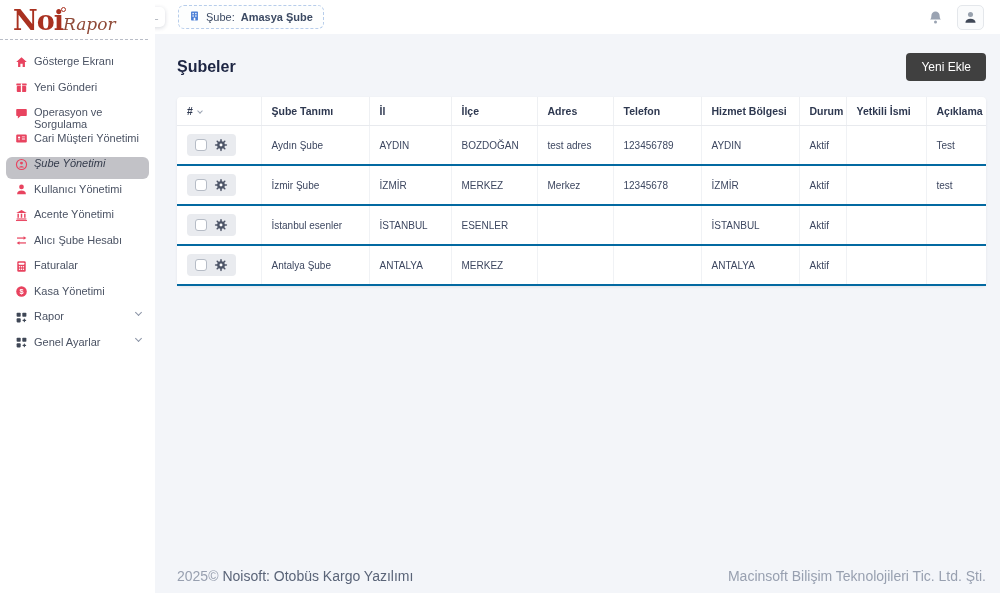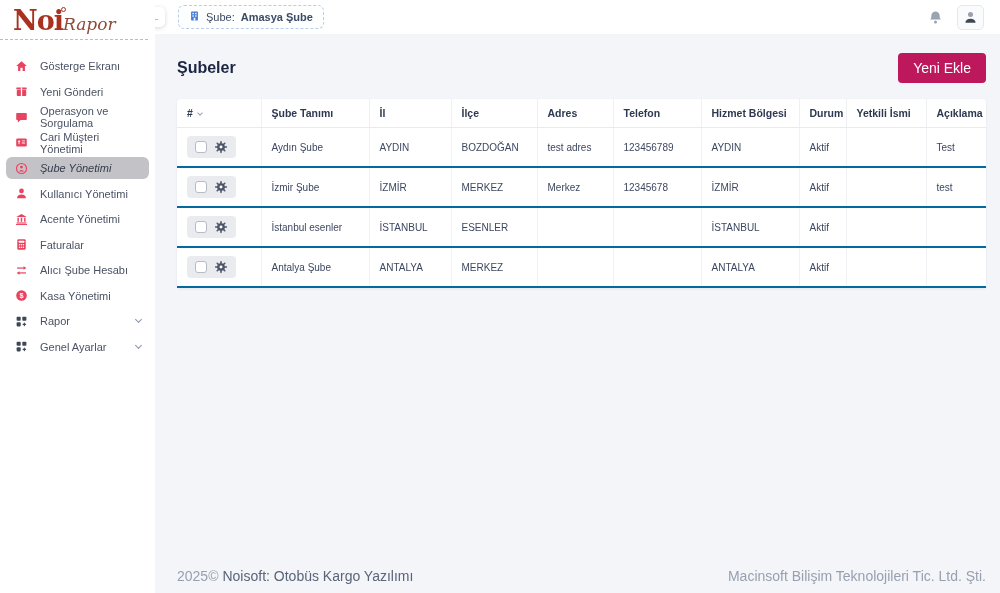--- a/index.html
+++ b/index.html
@@ -7,41 +7,41 @@
   body { font-family:"Liberation Sans", sans-serif; background:#f3f5f9; }
   .app { display:flex; width:1000px; height:593px; }
 
   
   .sidebar { width:155px; background:#fff; flex-shrink:0; z-index:3; }
   .logo-area { height:40px; padding:5px 0 0 13px; border-bottom:1.5px dashed #b9bdc7; margin-right:7px; white-space:nowrap; }
   .logo-part1 { font-family:"DejaVu Serif", serif; font-weight:bold; font-size:27px; color:#a93120; letter-spacing:-1px; }
   .logo-reg { display:inline-block; width:5px; height:5px; border:1px solid #a93120; border-radius:50%; vertical-align:top; margin:2px 0 0 -2px; }
   .logo-part2 { font-family:"DejaVu Serif", serif; font-style:italic; font-size:17px; color:#8f4a38; margin-left:-3px; }
   .nav { padding:15px 6px 0 6px; }
-  .nav-item { display:flex; align-items:center; gap:12px; height:22px; padding:0 8px; margin-bottom:3.5px; border-radius:6px; font-size:11px; color:#4a5263; cursor:pointer; }
+  .nav-item { display:flex; gap:6px; height:22px; padding:0 8px; margin-bottom:3.5px; border-radius:6px; font-size:11px; color:#4a5263; cursor:pointer; }
   .nav-item.active { background:#c2c2c7; color:#353c4c;font-style:italic; }
   .nav-icon { width:14px; height:14px; display:flex; align-items:center; justify-content:center; flex-shrink:0; }
   .nav-icon svg { width:13px; height:13px; }
   .chev { width:5px; height:5px; border-right:1.5px solid #8a93a5; border-bottom:1.5px solid #8a93a5; transform:rotate(45deg); margin-left:auto; margin-bottom:3px; }
 
   
   .main { flex:1; display:flex; flex-direction:column; position:relative; }
   .topbar { height:34px; background:#fff; display:flex; align-items:center; padding:0 16px 0 23px; position:relative; }
   .collapse-btn { position:absolute; left:-10px; top:7px; width:20px; height:20px; background:#fff; border-radius:5px; box-shadow:0 1px 4px rgba(30,40,70,.18); display:flex; align-items:center; justify-content:center; color:#7a8291; font-size:11px; cursor:pointer; }
   .branch-badge { display:flex; align-items:center; gap:6px; border:1px dashed #b7cdeb; border-radius:6px; padding:4px 10px; font-size:11px; color:#3c4a63; background:#fdfefe; cursor:pointer; }
   .badge-strong { font-weight:bold; }
   .topbar-right { margin-left:auto; display:flex; align-items:center; gap:14px; }
   .bell-btn { display:flex; cursor:pointer; }
   .avatar-btn { width:27px; height:25px; border:1px solid #e4e7eb; border-radius:5px; background:#fafbfc; display:flex; align-items:center; justify-content:center; cursor:pointer; }
 
   
   .content { flex:1; padding:13px 14px 0 22px; display:flex; flex-direction:column; }
   .content-header { display:flex; justify-content:space-between; align-items:center; margin:6px 0 16px 0; }
   .page-title { font-size:16px; font-weight:bold; color:#1d2543; }
-  .add-btn { background:#be185d; color:#fff; font-size:14px; padding:7px 15px; border-radius:4px; border:none; cursor:pointer; font-family:"Liberation Sans", sans-serif; }
+  .add-btn { background:#404040; color:#fff; font-size:12px; padding:7px 15px; border-radius:4px; border:none; cursor:pointer; font-family:"Liberation Sans", sans-serif; }
 
   .card { background:#fff; border-radius:4px; box-shadow:0 1px 3px rgba(20,30,60,.07); }
   table { width:100%; border-collapse:collapse; table-layout:fixed; }
   th { font-size:10.5px; font-weight:bold; color:#2e3850; text-align:left; padding:8px 10px; border-bottom:1px solid #e8eaee; border-right:1px solid #eef0f3; }
   th:last-child, td:last-child { border-right:none; }
   td { font-size:10px; color:#3d4760; padding:8px 10px; height:34px; border-bottom:2px solid #0369a1; border-right:1px solid #f0f2f5; vertical-align:middle; overflow:hidden; white-space:nowrap; }
   .sort-chev { display:inline-block; width:4px; height:4px; border-right:1.2px solid #9aa3b2; border-bottom:1.2px solid #9aa3b2; transform:rotate(45deg); margin:0 0 2px 5px; }
   .action-group { display:inline-flex; align-items:center; gap:7px; background:#e9ebef; border-radius:4px; padding:4px 8px; }
   .checkbox { width:12px; height:12px; background:#fff; border:1px solid #b6bcc6; border-radius:3px; cursor:pointer; }
   .gear { display:flex; cursor:pointer; }
@@ -141,44 +141,44 @@
               <rect x="11.2" y="5.8" width="1.8" height="5"></rect>
               <rect x="2" y="11.6" width="12" height="1.4"></rect>
               <rect x="1.2" y="13.6" width="13.6" height="1.2"></rect>
             </svg>
           </span>
         <span>Acente Yönetimi</span>
       </div>
 
       <div class="nav-item">
         <span class="nav-icon">
+            <svg viewBox="0 0 16 16" fill="#e8435f" stroke="#e8435f">
+              <path d="M2.5 5 h8.5" stroke-width="1.5" fill="none"></path>
+              <path d="M10.5 2.8 L14 5 L10.5 7.2 Z" stroke="none"></path>
+              <path d="M13.5 11 h-8.5" stroke-width="1.5" fill="none"></path>
+              <path d="M5.5 8.8 L2 11 L5.5 13.2 Z" stroke="none"></path>
+            </svg>
+          </span>
+        <span>Alıcı Şube Hesabı</span>
+      </div>
+
+      <div class="nav-item">
+        <span class="nav-icon">
             <svg viewBox="0 0 16 16">
               <rect x="2.8" y="1.5" width="10.4" height="13" rx="1.5" fill="#e8435f"></rect>
               <rect x="4.6" y="3.4" width="6.8" height="2.4" rx="0.5" fill="#fff"></rect>
               <circle cx="5.6" cy="8.4" r="0.9" fill="#fff"></circle>
               <circle cx="8" cy="8.4" r="0.9" fill="#fff"></circle>
               <circle cx="10.4" cy="8.4" r="0.9" fill="#fff"></circle>
               <circle cx="5.6" cy="11.4" r="0.9" fill="#fff"></circle>
               <circle cx="8" cy="11.4" r="0.9" fill="#fff"></circle>
               <circle cx="10.4" cy="11.4" r="0.9" fill="#fff"></circle>
             </svg>
           </span>
         <span>Faturalar</span>
-      </div>
-
-      <div class="nav-item">
-        <span class="nav-icon">
-            <svg viewBox="0 0 16 16" fill="#e8435f" stroke="#e8435f">
-              <path d="M2.5 5 h8.5" stroke-width="1.5" fill="none"></path>
-              <path d="M10.5 2.8 L14 5 L10.5 7.2 Z" stroke="none"></path>
-              <path d="M13.5 11 h-8.5" stroke-width="1.5" fill="none"></path>
-              <path d="M5.5 8.8 L2 11 L5.5 13.2 Z" stroke="none"></path>
-            </svg>
-          </span>
-        <span>Alıcı Şube Hesabı</span>
       </div>
 
       <div class="nav-item">
         <span class="nav-icon">
             <svg viewBox="0 0 16 16">
               <circle cx="8" cy="8" r="6.5" fill="#e8435f"></circle>
               <text x="8" y="11.2" text-anchor="middle" font-size="9" font-family="Liberation Sans, sans-serif" font-weight="bold" fill="#fff">$</text>
             </svg>
           </span>
         <span>Kasa Yönetimi</span>

